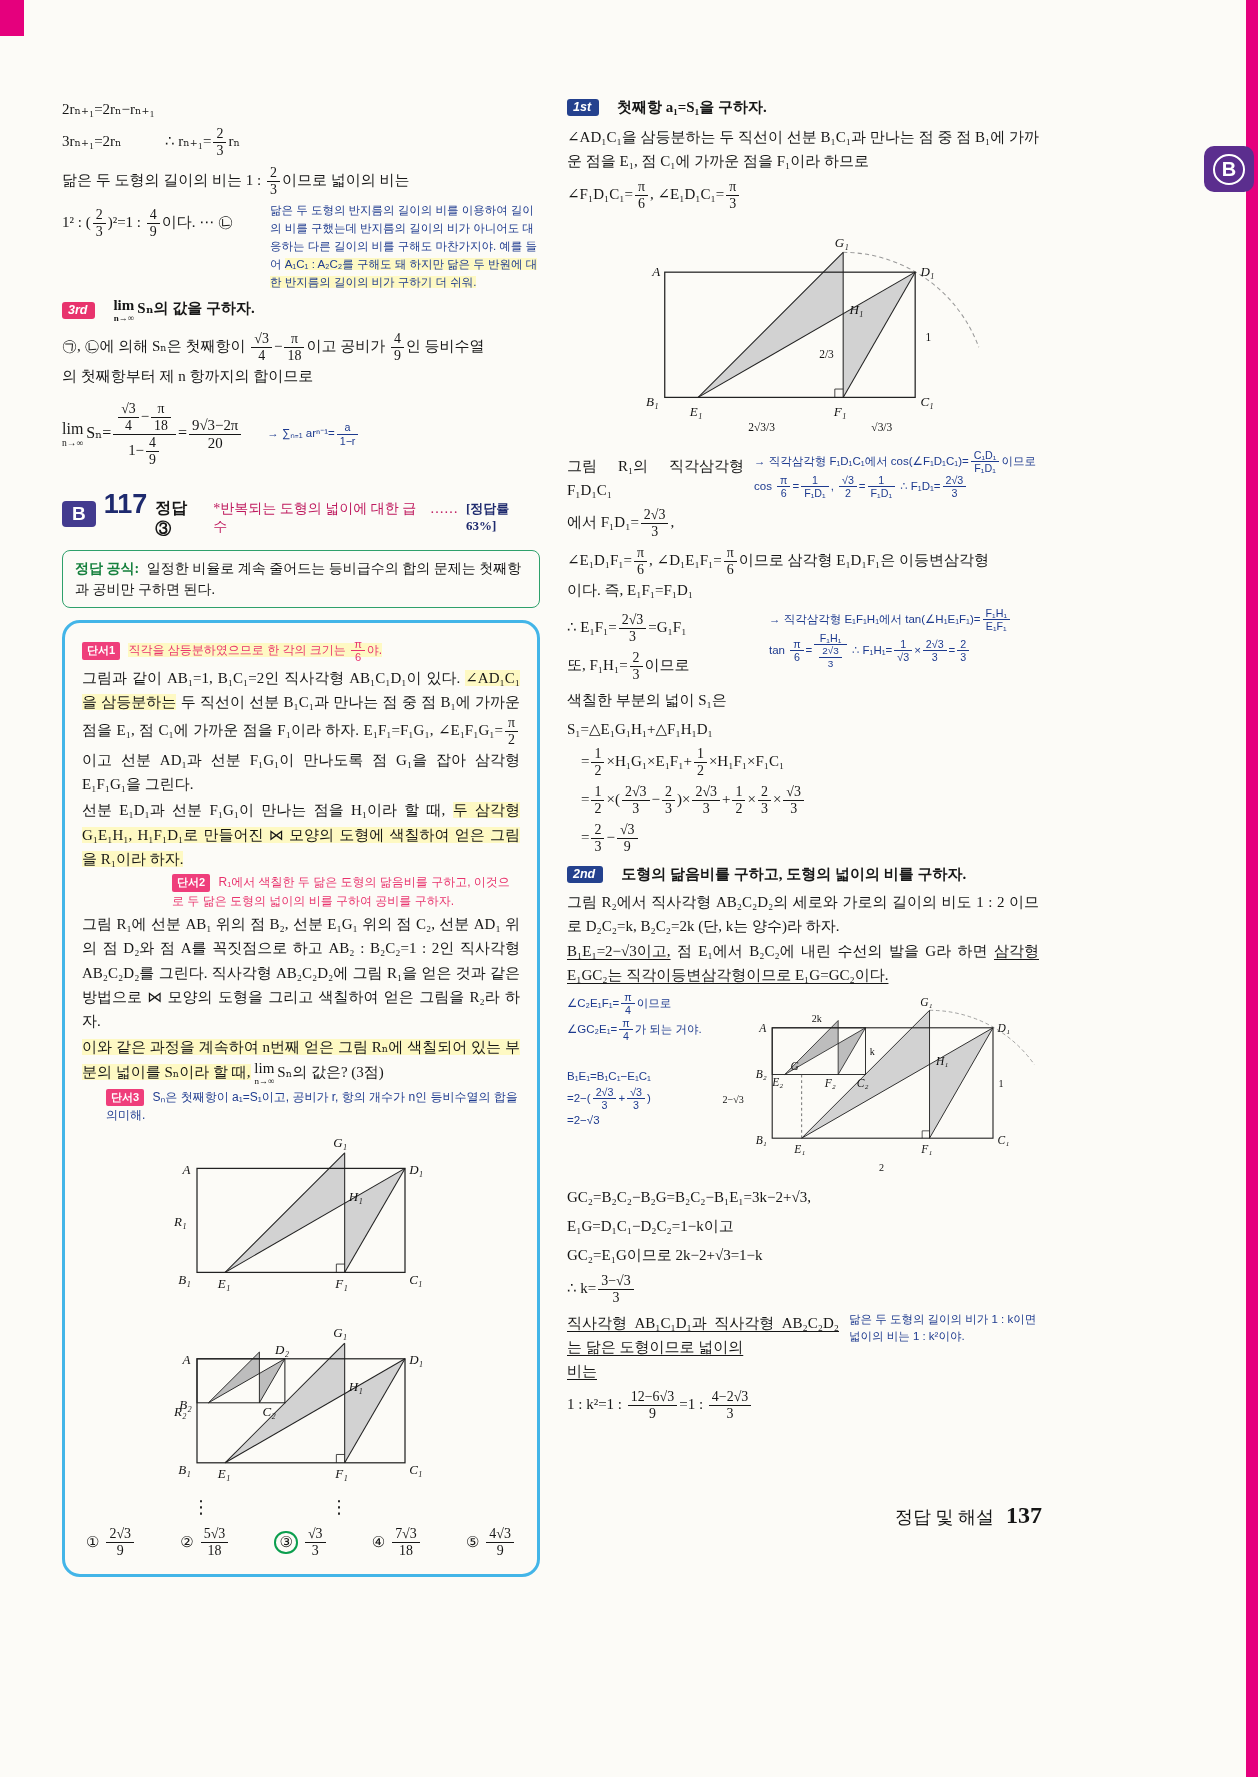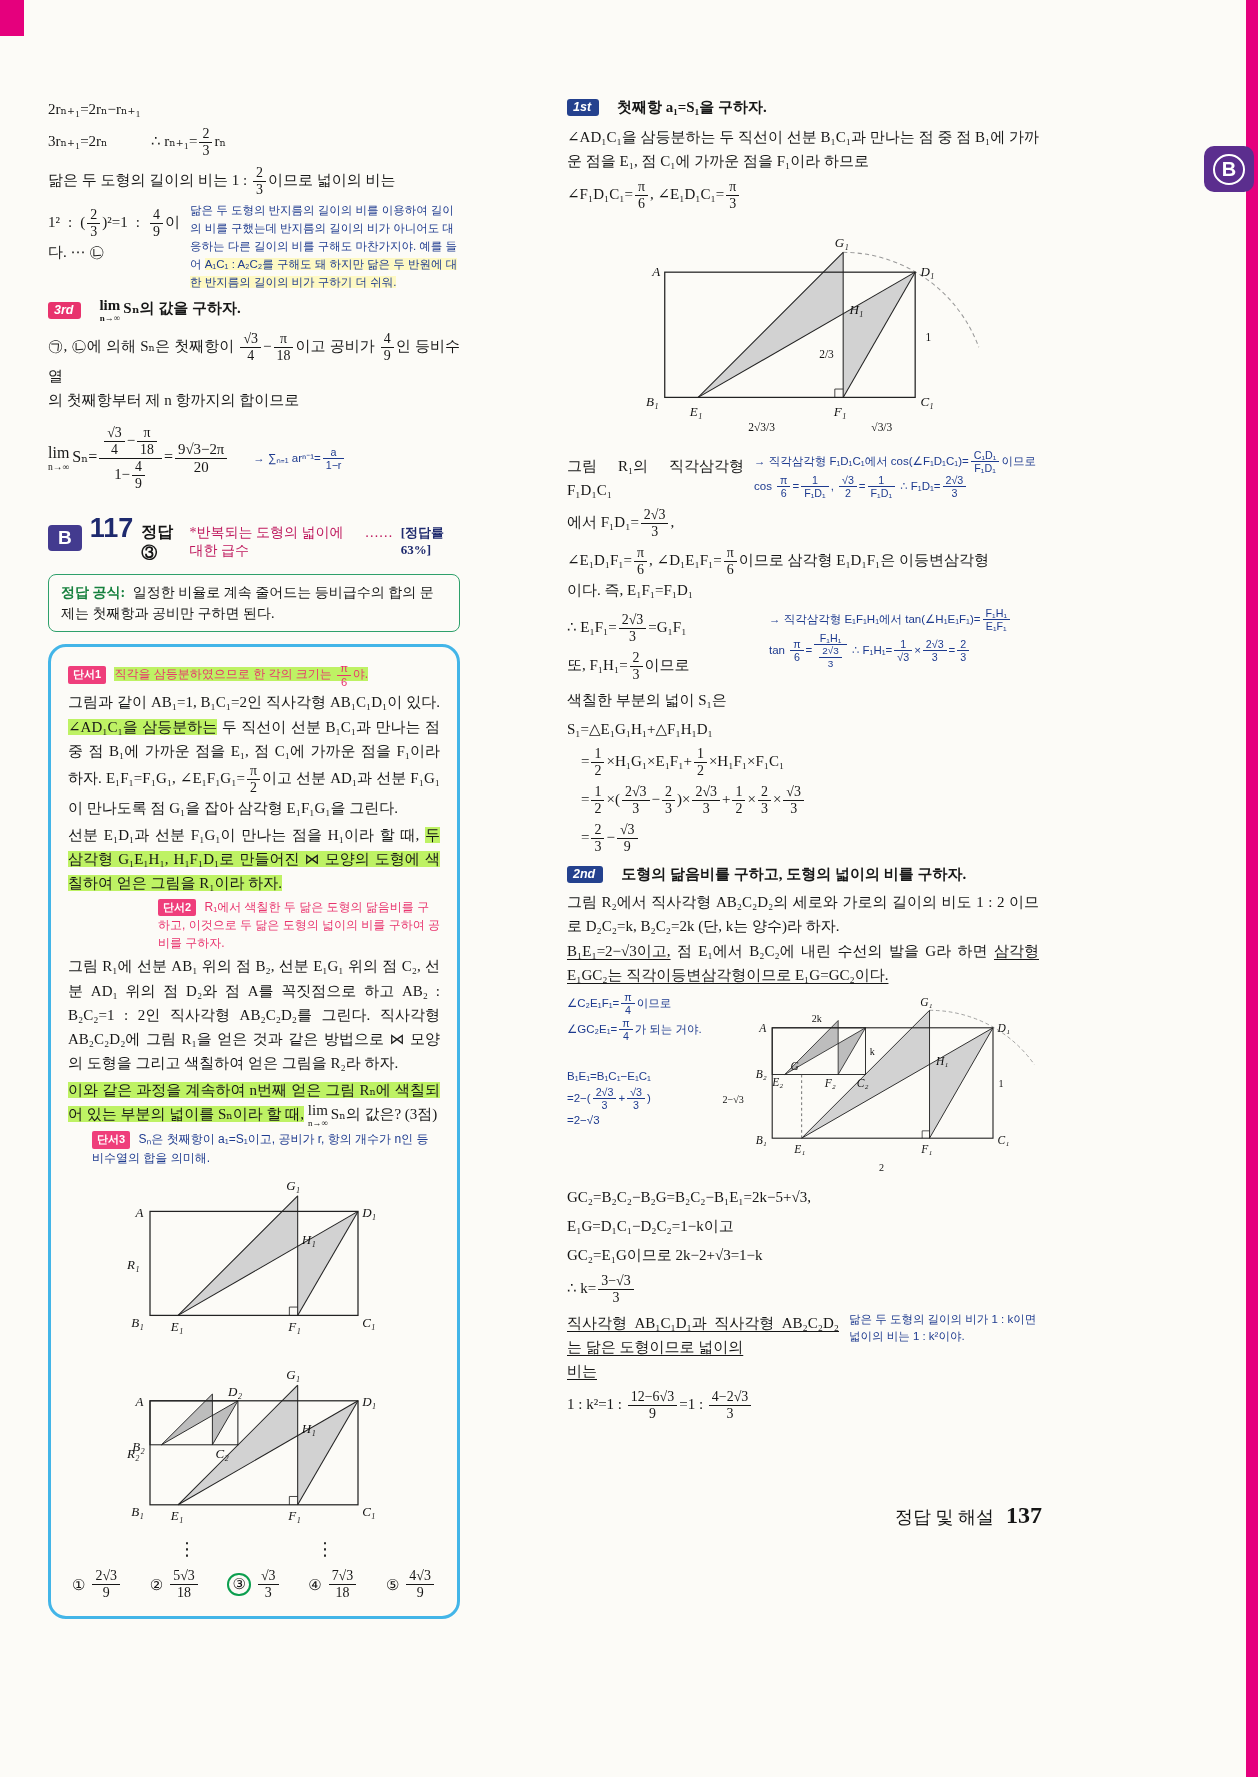--- a/index.html
+++ b/index.html
@@ -2,37 +2,37 @@
 <html><head>
 <meta charset="utf-8">
 <style>
 *{margin:0;padding:0;box-sizing:border-box}
 body{background:#e8e8e8}
 .page{position:relative;width:1258px;height:1777px;margin:0 auto;background:#fcfbf7;font-family:"Liberation Serif","DejaVu Serif",serif;color:#161616;overflow:hidden}
 .edge-strip{position:absolute;right:0;top:0;width:12px;height:1777px;background:#e5007d}
 .corner-strip{position:absolute;left:0;top:0;width:24px;height:36px;background:#e5007d}
 .side-tab{position:absolute;right:4px;top:146px;width:50px;height:46px;background:#5b2e8e;border-radius:10px;display:flex;align-items:center;justify-content:center;z-index:5}
 .side-tab span{color:#fff;font-family:"Liberation Sans",sans-serif;font-weight:bold;font-size:20px;border:2px solid #fff;border-radius:50%;padding:0 7px;line-height:1.35}
-.col-left{position:absolute;left:48px;top:92px;width:412px}
+.col-left{position:absolute;left:62px;top:92px;width:478px}
 .col-right{position:absolute;left:567px;top:96px;width:472px}
 p,.eq{font-size:15px;line-height:1.62;text-align:justify}
 .eq{margin:5px 0}
 .eqbig{font-size:16px}
 .row{display:flex;align-items:flex-start;gap:10px}
 .fr{display:inline-flex;flex-direction:column;vertical-align:middle;text-align:center;margin:0 2px;line-height:1.15;font-size:0.93em}
 .fr .fn{border-bottom:1px solid currentColor;padding:0 3px}
 .fr .fd{padding:0 3px}
 .sk{display:inline-flex;flex-direction:column;align-items:center;vertical-align:middle;line-height:1;margin-right:3px}
 .sk .sb{font-size:0.6em;margin-top:1px}
 .step{display:inline-block;font-family:"Liberation Sans",sans-serif;font-weight:bold;font-style:italic;color:#fff;background:#24418e;font-size:12.5px;padding:1px 8px 2px 6px;border-radius:3px;margin-right:8px;flex:none}
 .step.red{background:#e8336d}
 .steptitle{font-weight:bold;font-size:15px;line-height:1.5}
 .bn{color:#1d3a8f;font-family:"Liberation Sans",sans-serif;font-size:11.5px;line-height:1.55;text-align:left}
 .bn .hl{background:#fef9c3}
-.hl{background:#bef264}
+.hl{background:#fef9c3}
 .rt{color:#e8336d}
 .ul{text-decoration:underline;text-underline-offset:3px}
 .ds{display:inline-block;background:#ef3e7b;color:#fff;font-family:"Liberation Sans",sans-serif;font-size:11px;font-weight:bold;padding:0 5px;border-radius:2px;margin-right:5px;line-height:1.6;flex:none}
 .hintline{font-family:"Liberation Sans",sans-serif;font-size:12px;line-height:1.5;margin:2px 0}
 .phead{display:flex;align-items:baseline;gap:8px;margin-top:16px}
 .bbadge{background:#433b8f;color:#fff;font-weight:bold;font-size:19px;padding:2px 10px;border-radius:4px;font-family:"Liberation Sans",sans-serif;align-self:center}
 .pnum{font-size:27px;font-weight:bold;color:#1e2a6e;font-family:"Liberation Sans",sans-serif}
 .pans{font-size:16px;font-weight:bold}
 .ptopic{font-size:14px;color:#be185d}
 .prate{font-size:13px;font-weight:bold;color:#1e2a6e}
@@ -505,21 +505,21 @@
         <text class="meas" x="6" y="122">2−√3</text>
         <text x="42" y="166">B₁</text>
         <text x="84" y="176">E₁</text>
         <text x="222" y="176">F₁</text>
         <text x="305" y="166">C₁</text>
         <text class="meas" x="306" y="104">1</text>
         <text class="meas" x="176" y="196">2</text>
       </svg>
     </div>
 
-    <div class="eq">GC₂=B₂C₂−B₂G=B₂C₂−B₁E₁=2k−5+√3,</div>
+    <div class="eq">GC₂=B₂C₂−B₂G=B₂C₂−B₁E₁=3k−2+√3,</div>
     <div class="eq">E₁G=D₁C₁−D₂C₂=1−k이고</div>
     <div class="eq">GC₂=E₁G이므로 2k−2+√3=1−k</div>
     <div class="eq">∴ k=<span class="fr">
           <span class="fn">3−√3</span>
           <span class="fd">3</span>
         </span></div>
 
     <div class="row" style="margin-top:4px">
       <div style="flex:1">
         <p><span class="ul">직사각형 AB₁C₁D₁과 직사각형 AB₂C₂D₂는 닮은 도형이므로 넓이의</span></p>

